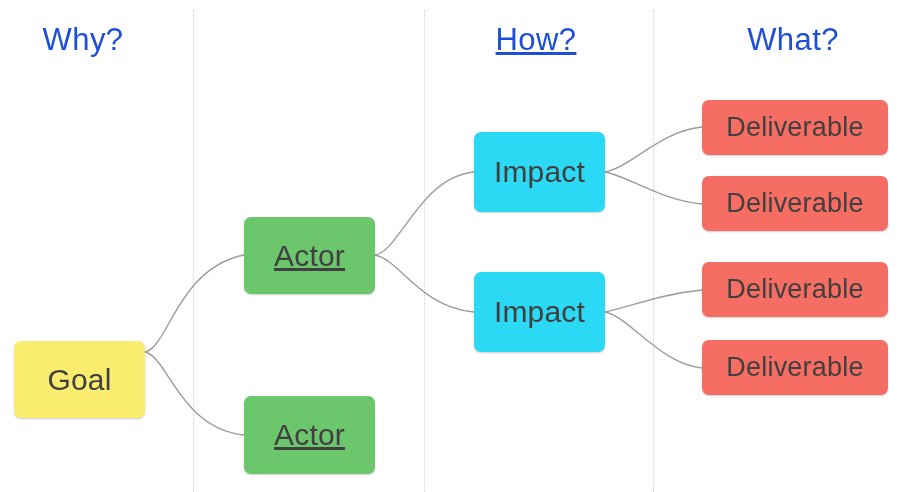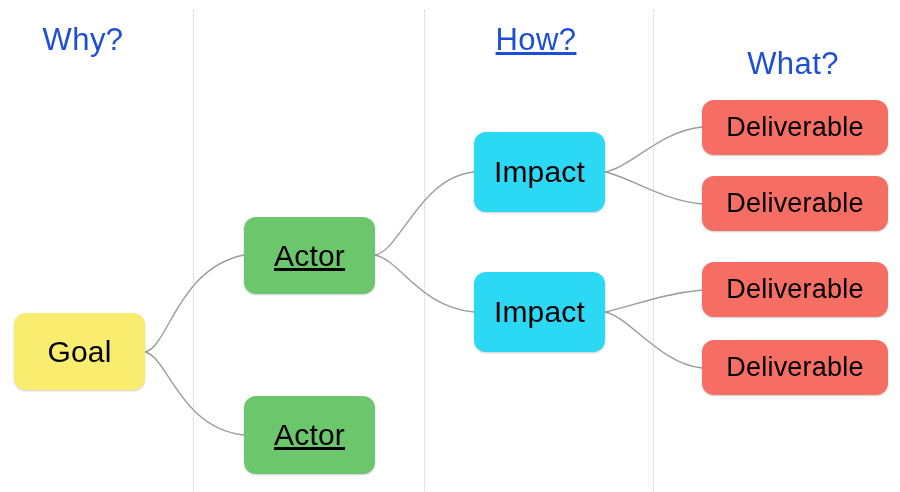--- a/index.html
+++ b/index.html
@@ -47,52 +47,52 @@
   }
   #connectors path {
     fill: none;
     stroke: #9c9c9c;
     stroke-width: 1.4;
   }
   
   .node {
     position: absolute;
     box-sizing: border-box;
-    border-radius: 12px;
+    border-radius: 7px;
     display: flex;
     align-items: center;
     justify-content: center;
-    color: #000000;
+    color: #404040;
     font-size: 30px;
     line-height: 1;
     white-space: nowrap;
     box-shadow: 0 1px 2px rgba(0,0,0,0.20);
     font-family: "Liberation Sans", sans-serif;
     letter-spacing: 0.2px;
   }
-  .node.goal  { background: #F9EC6F; }
+  .node.goal  { background: #F9EC6F; margin-top: 28px; }
   .node.actor { background: #6CC66C; text-decoration: underline; }
   .node.impact{ background: #2BD9F5; text-align: center; }
   .node.deliverable {
     background: #F56D63;
     font-size: 27px;
   }
 </style>
 </head>
 <body>
 
 <div id="canvas">
 
   <div class="separator" style="left: 193px;"></div>
   <div class="separator" style="left: 424px;"></div>
   <div class="separator" style="left: 653px;"></div>
 
   <div class="col-header" style="left: 83px;">Why?</div>
   <div class="col-header" style="left: 536px; text-decoration: underline;">How?</div>
-  <div class="col-header" style="left: 793px; margin-top: 24px;">What?</div>
+  <div class="col-header" style="left: 793px;">What?</div>
 
   <svg id="connectors" viewBox="0 0 900 492" xmlns="http://www.w3.org/2000/svg">
       <path d="M145,352 C168,348 178,268 244,255"></path>
       <path d="M145,352 C168,357 180,428 244,435"></path>
       <path d="M375,255 C400,251 420,177 474,172"></path>
       <path d="M375,255 C400,260 420,307 474,312"></path>
       <path d="M605,172 C630,168 660,131 702,127"></path>
       <path d="M605,172 C630,177 660,200 702,204"></path>
       <path d="M605,312 C630,307 660,294 702,290"></path>
       <path d="M605,312 C630,317 660,364 702,368"></path>

